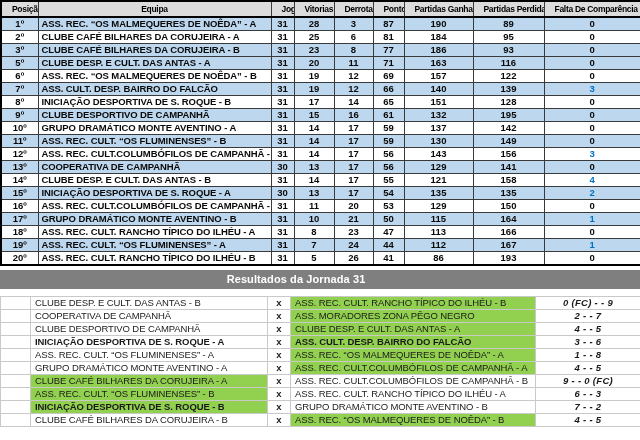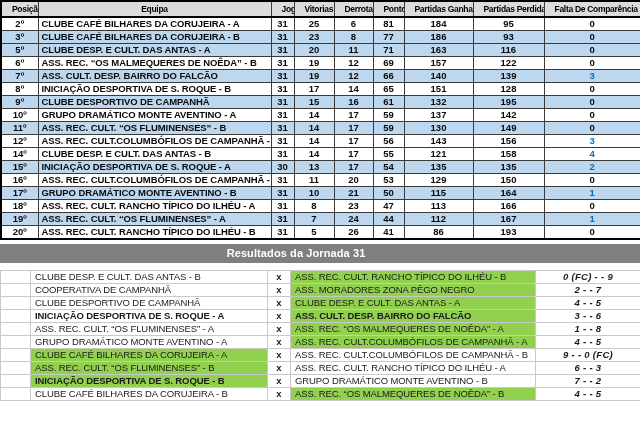--- a/index.html
+++ b/index.html
@@ -62,20 +62,31 @@
         <th>Jogos</th>
         <th>Vitorias</th>
         <th>Derrotas</th>
         <th>Pontos</th>
         <th>Partidas Ganhas</th>
         <th>Partidas Perdidas</th>
         <th>Falta De Comparência</th>
       </tr>
     </thead>
   <tbody id="cls-body">
+      <tr class="alt">
+        <td>1º</td>
+        <td class="team">ASS. REC. “OS MALMEQUERES DE NOÊDA” - A</td>
+        <td>31</td>
+        <td>28</td>
+        <td>3</td>
+        <td>87</td>
+        <td>190</td>
+        <td>89</td>
+        <td>0</td>
+      </tr>
       <tr>
         <td>2º</td>
         <td class="team">CLUBE CAFÉ BILHARES DA CORUJEIRA - A</td>
         <td>31</td>
         <td>25</td>
         <td>6</td>
         <td>81</td>
         <td>184</td>
         <td>95</td>
         <td>0</td>
@@ -171,20 +182,31 @@
       <tr>
         <td>12º</td>
         <td class="team">ASS. REC. CULT.COLUMBÓFILOS DE CAMPANHÃ - B</td>
         <td>31</td>
         <td>14</td>
         <td>17</td>
         <td>56</td>
         <td>143</td>
         <td>156</td>
         <td class="blue-num">3</td>
+      </tr>
+      <tr class="alt">
+        <td>13º</td>
+        <td class="team">COOPERATIVA DE CAMPANHÃ</td>
+        <td>30</td>
+        <td>13</td>
+        <td>17</td>
+        <td>56</td>
+        <td>129</td>
+        <td>141</td>
+        <td>0</td>
       </tr>
       <tr>
         <td>14º</td>
         <td class="team">CLUBE DESP. E CULT. DAS ANTAS - B</td>
         <td>31</td>
         <td>14</td>
         <td>17</td>
         <td>55</td>
         <td>121</td>
         <td>158</td>

